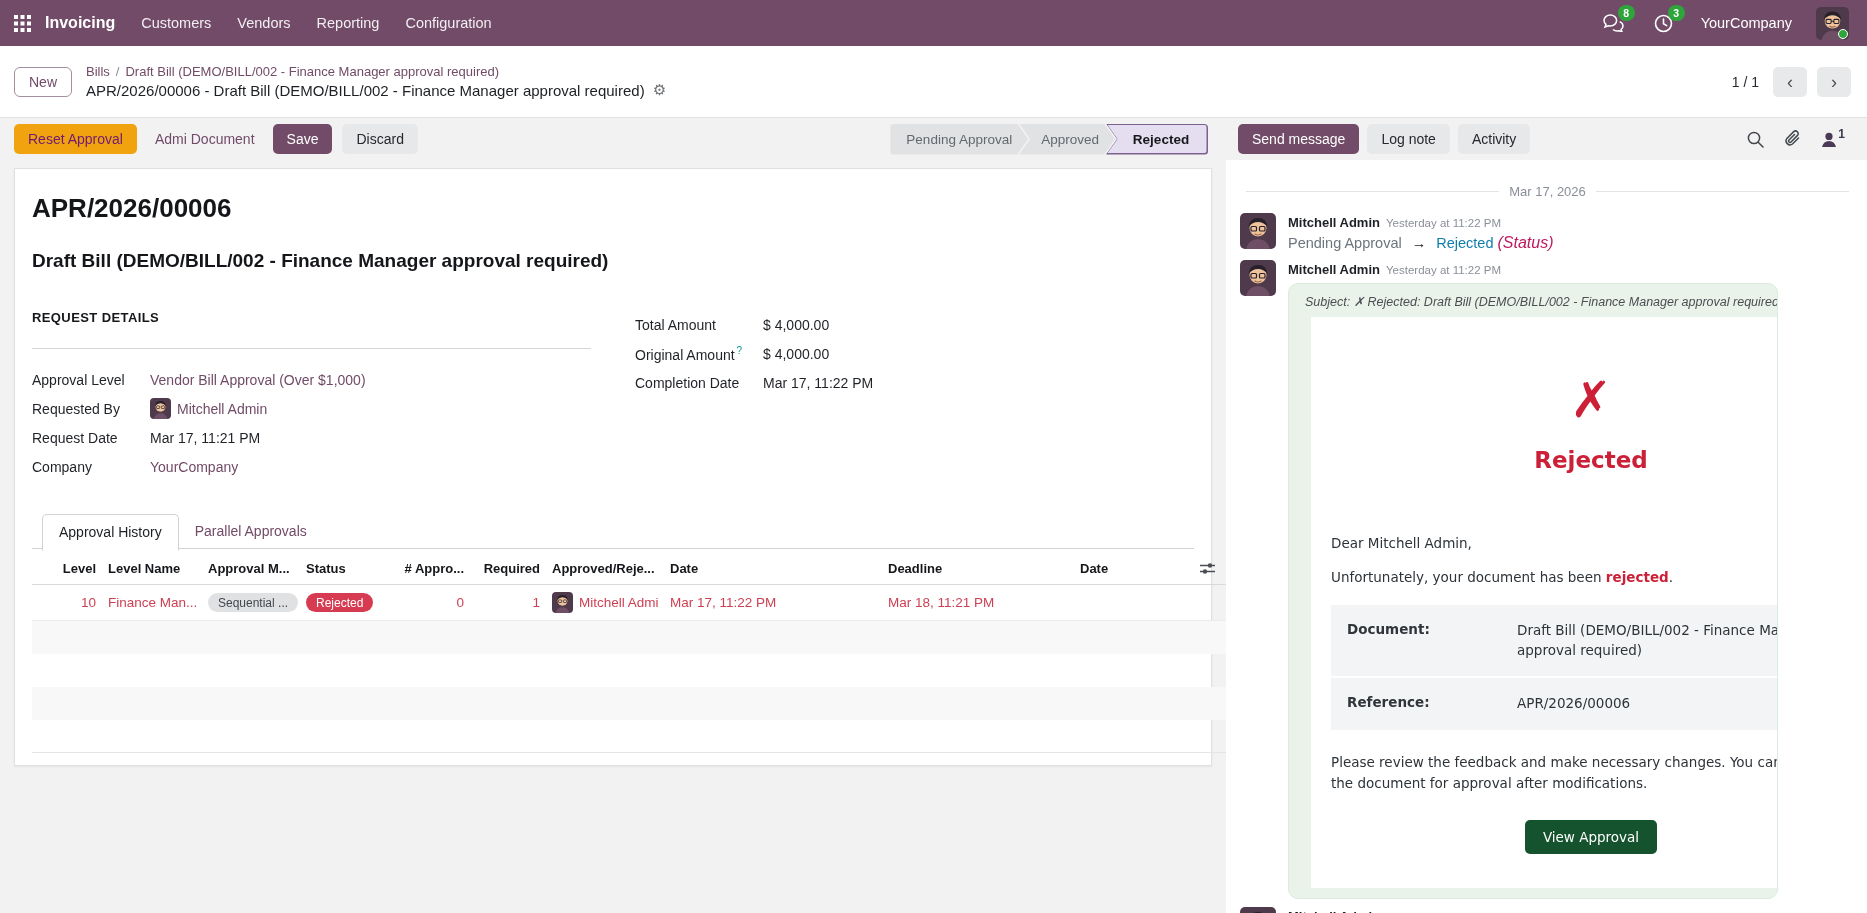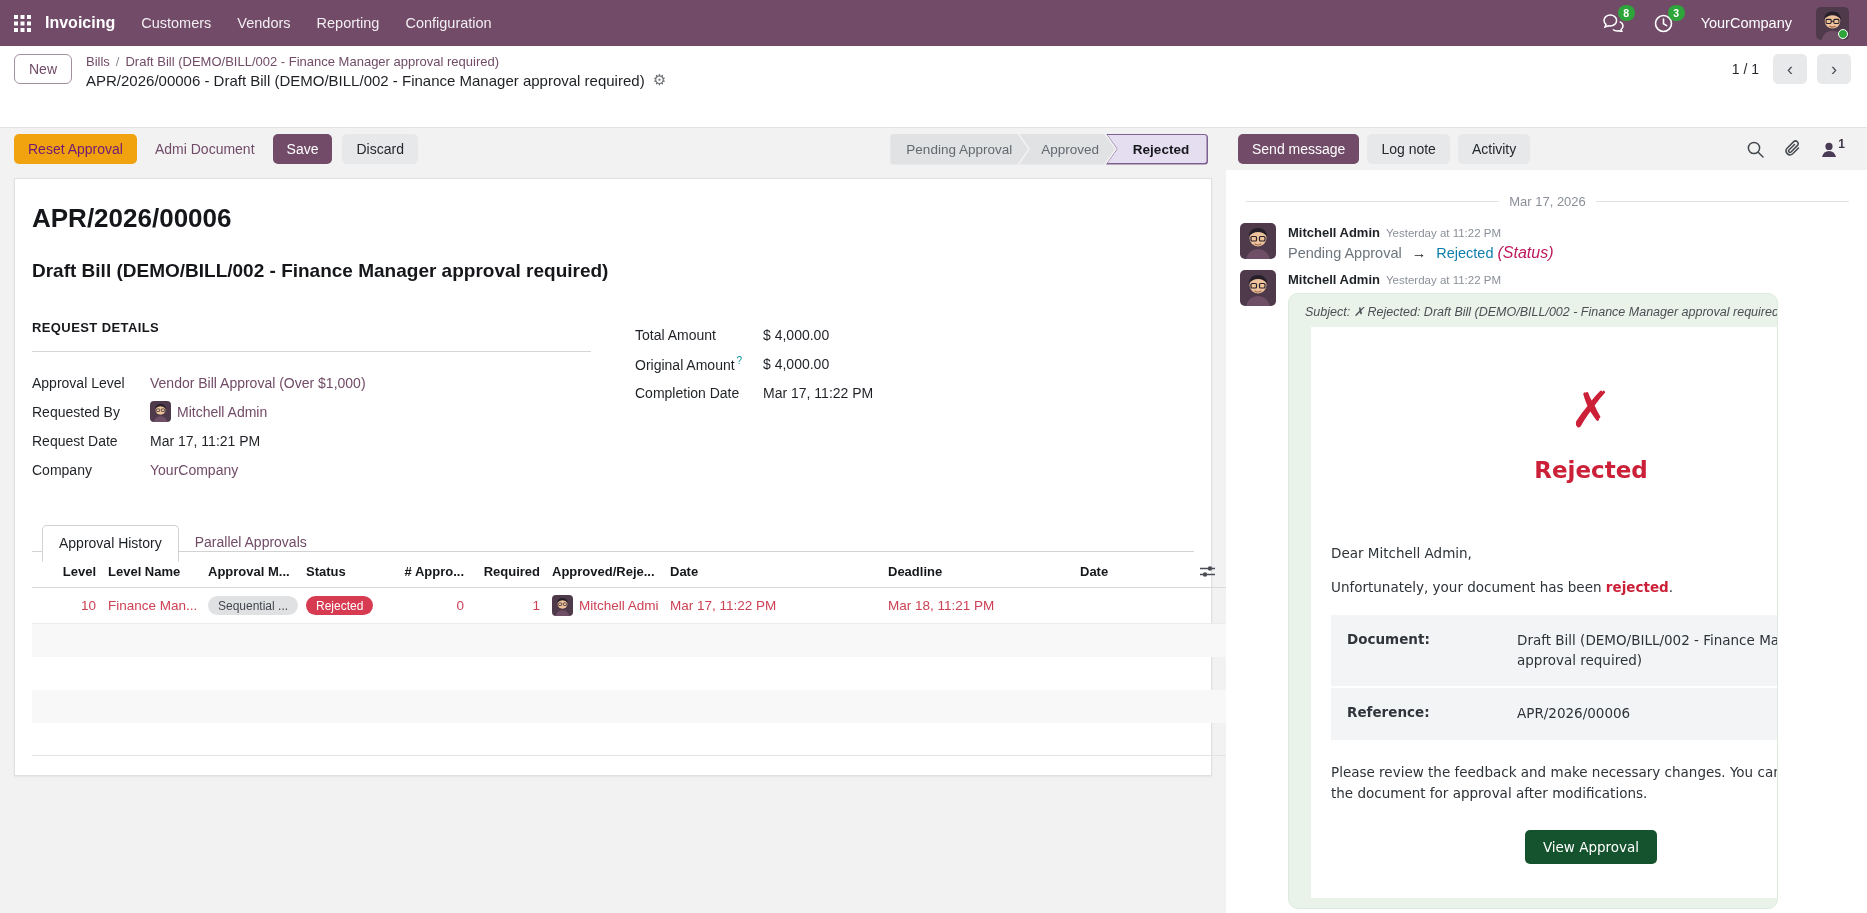--- a/index.html
+++ b/index.html
@@ -12,21 +12,21 @@
   .brand { font-size:16px; font-weight:700; margin-left:-12px; }
   .nav-item { font-size:14.5px; color:#f3eef2; cursor:pointer; }
   .nav-right { margin-left:auto; display:flex; align-items:center; gap:24px; }
   .systray-icon { position:relative; width:26px; height:24px; display:flex; align-items:center; justify-content:center; cursor:pointer; }
   .badge { position:absolute; top:-6px; right:-8px; background:#2ea53a; color:#fff; border-radius:9px; min-width:17px; height:16px; font-size:10.5px; font-weight:700; display:flex; align-items:center; justify-content:center; padding:0 4px; }
   .company-name { font-size:14.5px; }
   .nav-avatar { position:relative; width:33px; height:33px; border-radius:5px; overflow:hidden; cursor:pointer; }
   .presence { position:absolute; right:1px; bottom:1px; width:10px; height:10px; border-radius:50%; background:#2ea53a; border:1.5px solid #fff; }
 
   
-  .control-panel { background:#fff; border-bottom:1px solid #e2e2e4; display:flex; align-items:flex-start; padding:8px 16px 8px 14px; height:82px; }
+  .control-panel { background:#fff; border-bottom:1px solid #e2e2e4; display:flex; align-items:center; padding:8px 16px 8px 14px; height:72px; }
   .btn-new { background:#fff; border:1px solid #a38f9e; color:#714B67; font-size:14px; padding:6px 14px; border-radius:6px; cursor:pointer; font-family:inherit; }
   .bc-wrap { margin-left:14px; display:flex; flex-direction:column; gap:2px; }
   .bc-line1 { font-size:13px; display:flex; gap:6px; align-items:center; }
   .bc-link { color:#714B67; cursor:pointer; text-decoration:none; }
   .bc-sep { color:#8a8f96; }
   .bc-line2 { font-size:15px; color:#1d2025; display:flex; align-items:center; gap:8px; }
   .gear { color:#6d7175; font-size:15px; cursor:pointer; }
   .cp-right { margin-left:auto; display:flex; align-items:center; gap:10px; }
   .pager-text { font-size:14px; color:#26292e; margin-right:4px; }
   .pager-btn { width:34px; height:30px; background:#e8e9ea; border:none; border-radius:5px; color:#4a4f55; font-size:18px; line-height:1; cursor:pointer; }
@@ -53,32 +53,32 @@
   .follower-count { font-size:12px; color:#40364a; font-weight:600; position:relative; top:-5px; margin-left:1px; }
 
   
   .content { display:flex; height:761px; }
   .form-area { flex:1; overflow:hidden; padding:8px 14px 0 14px; }
   .sheet { background:#fff; border:1px solid #e0e0e2; box-shadow:0 1px 2px rgba(0,0,0,.06); min-height:598px; padding:24px 17px 0 17px; }
   .sheet-title { font-size:26px; font-weight:600; color:#14161a; }
   .sheet-subtitle { font-size:19px; font-weight:700; color:#14161a; margin-top:26px; }
   .form-cols { display:flex; gap:44px; margin-top:38px; }
   .form-col { flex:1; }
-  .group-heading { font-size:13px; font-weight:700; letter-spacing:.4px; color:#15171b; padding-bottom:16px; border-bottom:1px solid #d6d6d8; margin-bottom:16px; }
+  .group-heading { font-size:13px; font-weight:700; letter-spacing:.4px; color:#15171b; padding-bottom:23px; border-bottom:1px solid #d6d6d8; margin-bottom:16px; }
   .field-row { display:flex; align-items:center; min-height:29px; font-size:14px; }
   .field-label { width:118px; flex:none; color:#1f2227; }
   .field-label-wide { width:128px; }
   .field-value { color:#1f2227; display:flex; align-items:center; gap:6px; }
   .link { color:#714B67; cursor:pointer; }
   .help-sup { color:#0e8f9c; font-size:10px; vertical-align:super; margin-left:2px; }
   .mini-avatar { width:21px; height:21px; border-radius:4px; overflow:hidden; flex:none; }
 
   
   .tabs { display:flex; margin-top:30px; border-bottom:1px solid #d2d2d4; padding-left:10px; }
-  .tab { font-size:14px; padding:9px 16px 10px; cursor:pointer; position:relative; top:11px; }
+  .tab { font-size:14px; padding:9px 16px 10px; cursor:pointer; position:relative; top:3px; }
   .tab.active { background:#fff; border:1px solid #d2d2d4; border-bottom:1px solid #fff; border-radius:5px 5px 0 0; color:#1d2025; }
   .tab.inactive { color:#714B67; }
 
   
   table.approvals { width:100%; border-collapse:collapse; table-layout:fixed; margin-top:2px; }
   table.approvals th { font-size:13px; font-weight:700; color:#15171b; text-align:left; padding:10px 6px 8px; border-bottom:1px solid #d9d9db; white-space:nowrap; overflow:hidden; }
   table.approvals td { font-size:13.5px; padding:7px 6px; border-bottom:1px solid #ececee; white-space:nowrap; overflow:hidden; }
   .col-right { text-align:right !important; }
   .red { color:#cd4154; }
   .pill { display:inline-block; font-size:12px; padding:2.5px 10px; border-radius:11px; }

